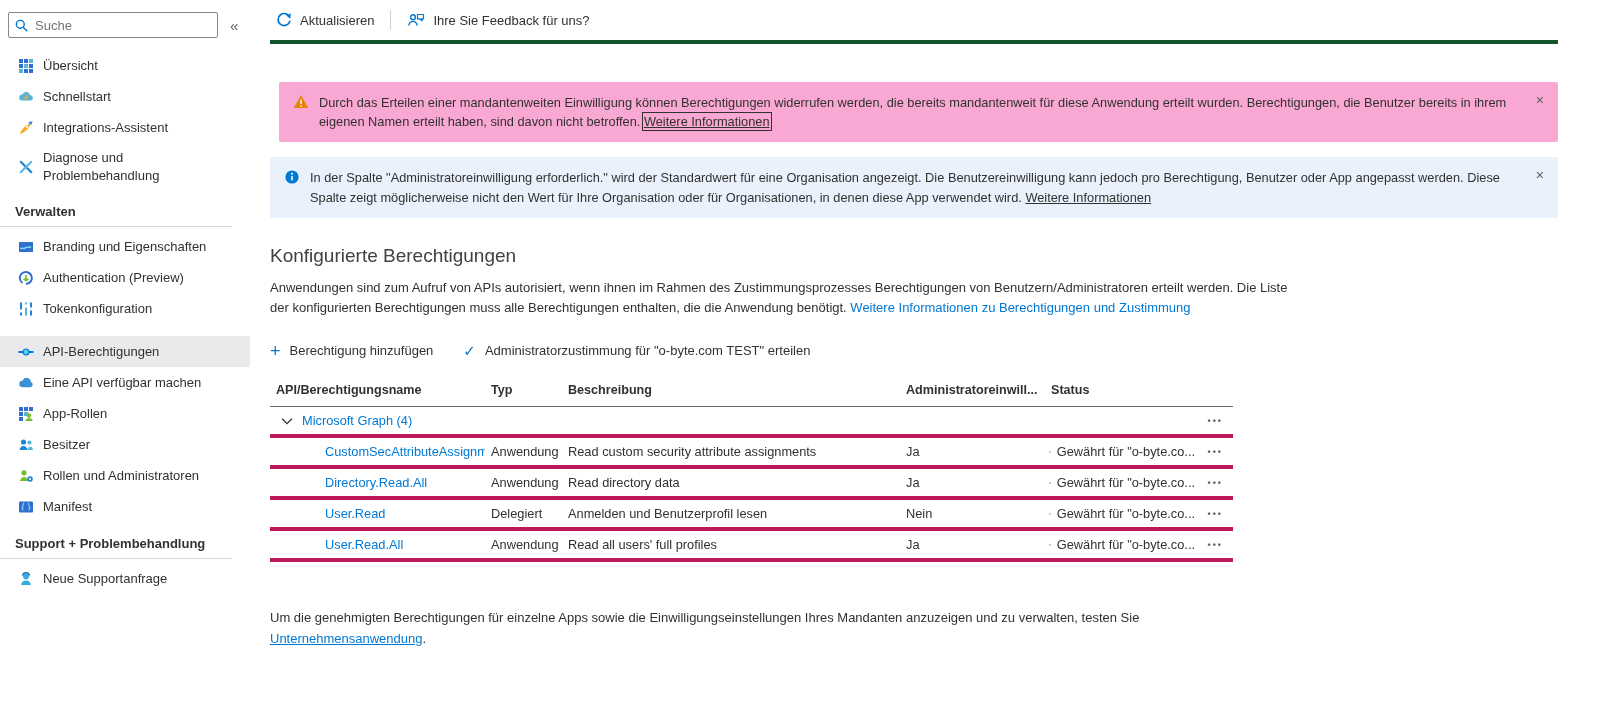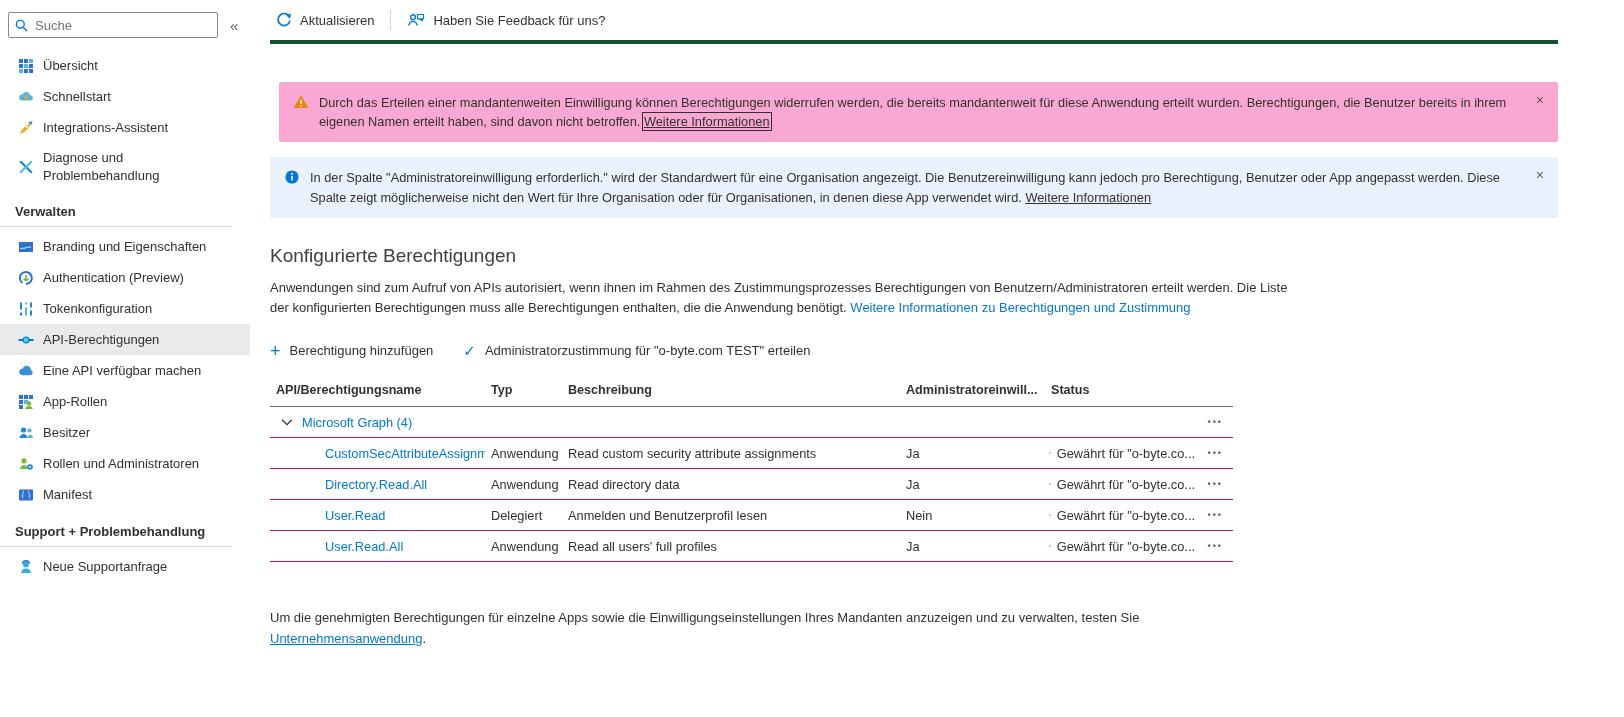--- a/index.html
+++ b/index.html
@@ -14,21 +14,21 @@
   .search-box svg { position:absolute; left:6px; top:6px; }
   .search-box input { width:210px; height:26px; border:1px solid #8a8886; border-radius:2px;
     padding:2px 6px 2px 26px; font-size:13px; color:#323130; outline:none;
     font-family:"Liberation Sans","DejaVu Sans",sans-serif; }
   .collapse { margin-left:12px; color:#605e5c; font-size:15px; cursor:pointer; }
   .nav { margin-top:8px; }
   .nav-item { display:flex; align-items:center; gap:9px; padding:6px 8px 6px 18px;
     font-size:13px; cursor:pointer; min-height:31px; }
   .nav-item .ic { width:16px; height:16px; flex:0 0 16px; display:inline-flex; }
   .nav-item .lbl { max-width:175px; line-height:1.35; }
-  .nav-item.selected { background:#e9eaec; }
+  .nav-item.selected { background:#e9eaec;margin-top:12px; }
   .sec-title { font-size:13px; font-weight:700; padding:14px 0 7px 15px;
     margin-right:18px; border-bottom:1px solid #d8d8d8; margin-bottom:4px; }
 
   
   .main { flex:1; padding:0 66px 0 20px; }
   .toolbar { height:44px; display:flex; align-items:center; border-bottom:4px solid #14532d; }
   .tb-btn { display:flex; align-items:center; gap:8px; font-size:13px; color:#323130; cursor:pointer; padding:4px 6px; }
   .tb-sep { width:1px; height:20px; background:#d1d1d1; margin:0 10px; }
 
   .banner { position:relative; border-radius:2px; padding:11px 44px 11px 14px;
@@ -45,21 +45,21 @@
   .page-h2 { font-size:19px; font-weight:400; margin-top:27px; color:#404040; }
   .intro { margin-top:11px; font-size:13px; line-height:1.55; max-width:1020px; }
 
   .actions { margin-top:25px; display:flex; align-items:center; gap:30px; }
   .action-btn { display:flex; align-items:center; gap:9px; font-size:13px; cursor:pointer; }
   .glyph-plus { color:#0078d4; font-size:18px; line-height:14px; font-weight:400; }
   .glyph-check { color:#0078d4; font-size:15px; line-height:14px; }
 
   .ptable { width:963px; margin-top:15px; }
   .trow { display:grid; grid-template-columns:215px 77px 338px 145px 150px 1fr;
-    align-items:center; min-height:31px; border-bottom:1px solid #be185d;
+    align-items:center; min-height:31px; border-bottom:4px solid #be185d;
     font-size:12.8px; color:#323130; }
   .trow.thead { font-weight:700; font-size:12.6px; min-height:34px; border-bottom:1px solid #6b6b6b; }
   .tcell { padding-left:6px; white-space:nowrap; overflow:hidden; }
   .group-link { display:flex; align-items:center; gap:8px; color:#0078d4; cursor:pointer; }
   .perm-name { padding-left:55px; color:#0078d4; cursor:pointer; white-space:nowrap; overflow:hidden; }
   .status-cell { display:flex; align-items:center; gap:6px; white-space:nowrap; overflow:hidden; padding-left:4px; }
   .dots { text-align:right; padding-right:10px; color:#605e5c; font-size:9px;
     letter-spacing:2px; font-weight:700; cursor:pointer; }
 
   .footer-note { margin-top:46px; font-size:13px; line-height:1.6; max-width:1110px; }
@@ -254,21 +254,21 @@
           </svg>
         <span>Aktualisieren</span>
       </div>
       <div class="tb-sep"></div>
       <div class="tb-btn">
         <svg width="18" height="16" viewBox="0 0 18 16">
             <circle cx="6" cy="5.2" r="2.4" fill="none" stroke="#0078d4" stroke-width="1.4"></circle>
             <path d="M1.8 13.5c.5-2.7 2.1-4.1 4.2-4.1s3.7 1.4 4.2 4.1" fill="none" stroke="#0078d4" stroke-width="1.4"></path>
             <path d="M10.5 2.5h6v4.4h-2.2l1.2 2.2-3-2.2h-2z" fill="none" stroke="#0078d4" stroke-width="1.2"></path>
           </svg>
-        <span>Haben Sie Feedback für uns?</span>
+        <span>Ihre Sie Feedback für uns?</span>
       </div>
     </div>
 
     <div class="banner banner-warning">
       <span class="bic"><svg width="16" height="16" viewBox="0 0 16 16">
             <path d="M8 1.3L15.4 14H.6z" fill="#e8830c"></path>
             <rect x="7.3" y="5.6" width="1.4" height="4.4" fill="#fff"></rect>
             <rect x="7.3" y="11.2" width="1.4" height="1.4" fill="#fff"></rect>
           </svg></span>
       <div><span>Durch das Erteilen einer mandantenweiten Einwilligung können Berechtigungen widerrufen werden, die bereits mandantenweit für diese Anwendung erteilt wurden. Berechtigungen, die Benutzer bereits in ihrem eigenen Namen erteilt haben, sind davon nicht betroffen. </span><span class="lk-focus">Weitere Informationen</span></div>

